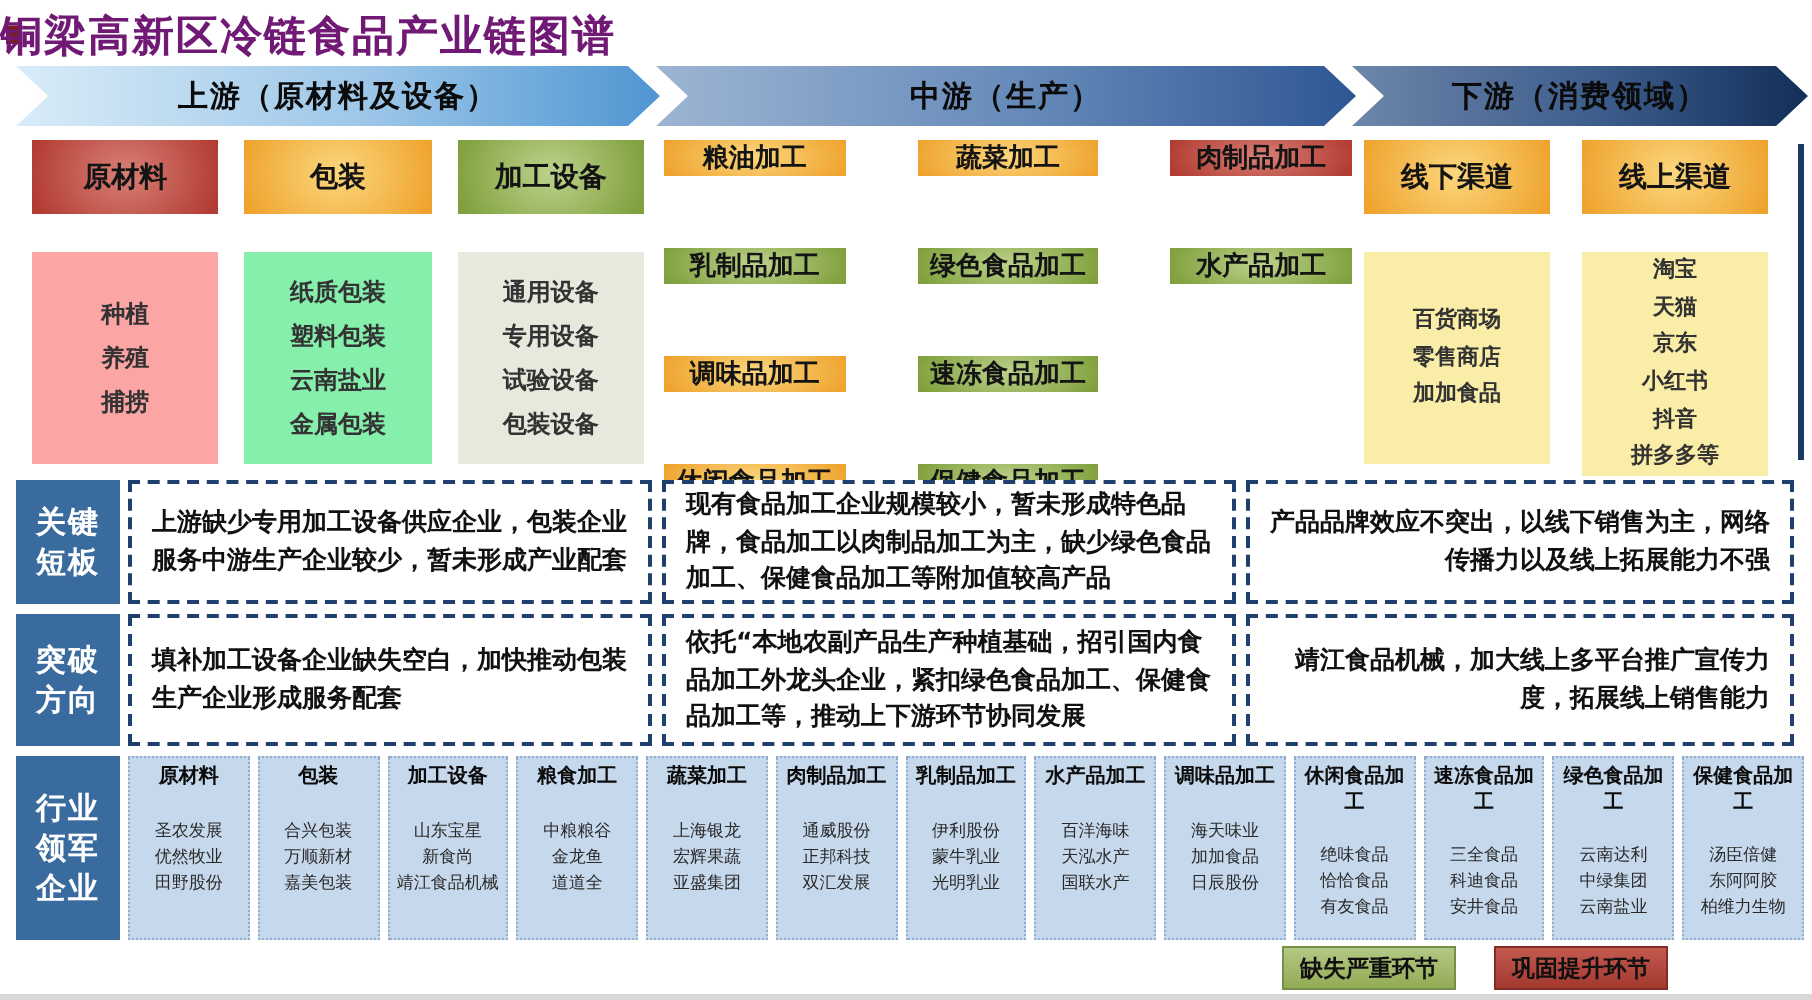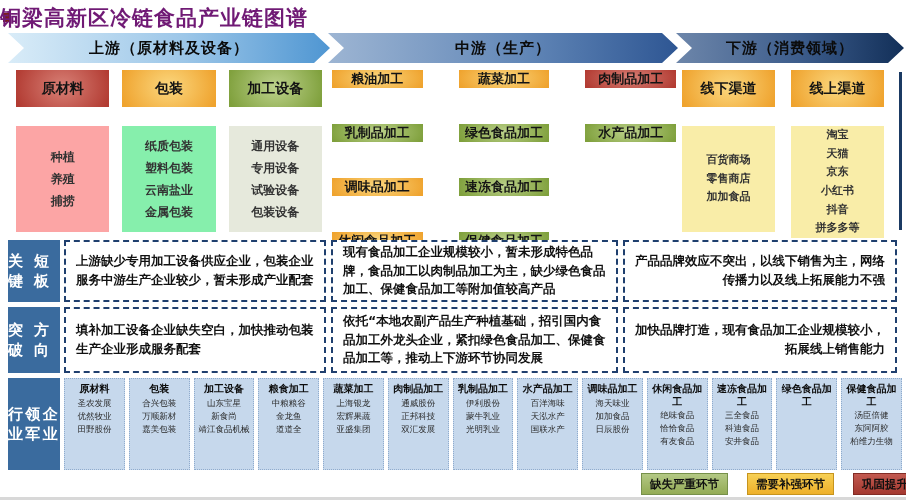--- a/index.html
+++ b/index.html
@@ -57,41 +57,41 @@
   }
   .mid-box.empty { visibility:hidden; }
   .edge-line { position:absolute; left:899px; top:72px; width:3px; height:158px; background:#1b3a63; }
   
   .band { position:absolute; left:0; width:906px; }
   #shortboard  { top:240px; height:62px; }
   #breakthrough{ top:307px; height:66px; }
   .side-label {
     position:absolute; left:8px; top:0; bottom:0; width:52px;
     background:#3a6b9e; color:#fff; font-weight:bold; font-size:15px;
-    display:flex; flex-direction:row; align-items:center; justify-content:center;
+    display:flex; flex-direction:column; align-items:center; justify-content:center;
     line-height:1.35; letter-spacing:1px;
   }
   .dash-box {
     position:absolute; top:0; bottom:0;
     border:2px dashed #1f3f6e; background:#fff;
     display:flex; align-items:center;
     padding:3px 10px; font-size:12.5px; font-weight:bold; color:#111; line-height:1.5;
   }
   .dash-box.c1 { left:64px;  width:262px; }
   .dash-box.c2 { left:331px; width:287px; }
   .dash-box.c3 { left:623px; width:274px;text-align:right; }
   
   .leaders { position:absolute; left:0; top:378px; width:906px; height:92px; }
   .leader-cols { position:absolute; left:64px; right:4px; top:0; bottom:0; display:flex; gap:4px; }
   .leader-col {
     flex:1; background:#c6d8ec; border:1.5px dotted #8fabcd;
     padding:4px 1px; text-align:center; overflow:hidden;
   }
   .leader-header { font-size:10px; font-weight:bold; color:#0c0c0c; line-height:1.25; }
-  .leader-companies { margin-top:1px; font-size:8.5px; color:#2a2a2a; line-height:1.55; }
+  .leader-companies { margin-top:14px; font-size:8.5px; color:#2a2a2a; line-height:1.55; }
   
   .legend { position:absolute; left:604px; top:473px; height:22px; display:flex; gap:19px; }
   .legend-item {
     width:87px; display:flex; align-items:center; justify-content:center;
     font-size:11.5px; font-weight:bold; color:#101010;
   }
   .lg-green  { background:linear-gradient(#b3c884,#93ab55); border:1px solid #76904a;margin-left:37px; }
   .lg-yellow { background:linear-gradient(#f7d055,#eeb02a); border:1px solid #c6941e; }
   .lg-red    { background:linear-gradient(#c25a50,#a3382f); border:1px solid #822c25; }
   .bottom-bar { position:absolute; left:0; bottom:0; width:906px; height:3px; background:#d8d8d8; }
@@ -187,21 +187,21 @@
       <div class="dash-box c1">上游缺少专用加工设备供应企业，包装企业服务中游生产企业较少，暂未形成产业配套</div>
       <div class="dash-box c3">产品品牌效应不突出，以线下销售为主，网络传播力以及线上拓展能力不强</div>
     </div>
   <div class="band" id="breakthrough">
       <div class="side-label">
         <div class="side-label-line">突破</div>
         <div class="side-label-line">方向</div>
       </div>
       <div class="dash-box c1">填补加工设备企业缺失空白，加快推动包装生产企业形成服务配套</div>
       <div class="dash-box c2">依托“本地农副产品生产种植基础，招引国内食品加工外龙头企业，紧扣绿色食品加工、保健食品加工等，推动上下游环节协同发展</div>
-      <div class="dash-box c3">加快品牌打造，现有食品加工企业规模较小，拓展线上销售能力</div>
+      <div class="dash-box c3">靖江食品机械，加大线上多平台推广宣传力度，拓展线上销售能力</div>
     </div>
   <div class="leaders" id="leaders">
       <div class="side-label">
         <div class="side-label-line">行业</div>
         <div class="side-label-line">领军</div>
         <div class="side-label-line">企业</div>
       </div>
       <div class="leader-cols">
         <div class="leader-col">
           <div class="leader-header">原材料</div>
@@ -286,30 +286,34 @@
         <div class="leader-col">
           <div class="leader-header">速冻食品加工</div>
           <div class="leader-companies">
             <div class="leader-company">三全食品</div>
             <div class="leader-company">科迪食品</div>
             <div class="leader-company">安井食品</div>
           </div>
         </div>
         <div class="leader-col">
           <div class="leader-header">绿色食品加工</div>
+          <div class="leader-companies">
+            <div class="leader-company">云南达利</div>
+            <div class="leader-company">中绿集团</div>
+            <div class="leader-company">云南盐业</div>
+          </div>
         </div>
         <div class="leader-col">
           <div class="leader-header">保健食品加工</div>
           <div class="leader-companies">
             <div class="leader-company">汤臣倍健</div>
             <div class="leader-company">东阿阿胶</div>
             <div class="leader-company">柏维力生物</div>
           </div>
         </div>
       </div>
     </div>
   <div class="legend" id="legend">
       <div class="legend-item lg-green">缺失严重环节</div>
-      <div class="legend-item lg-yellow">需要补强环节</div>
       <div class="legend-item lg-red">巩固提升环节</div>
     </div>
   <div class="bottom-bar"></div>
 </div>
 
 </body></html>

